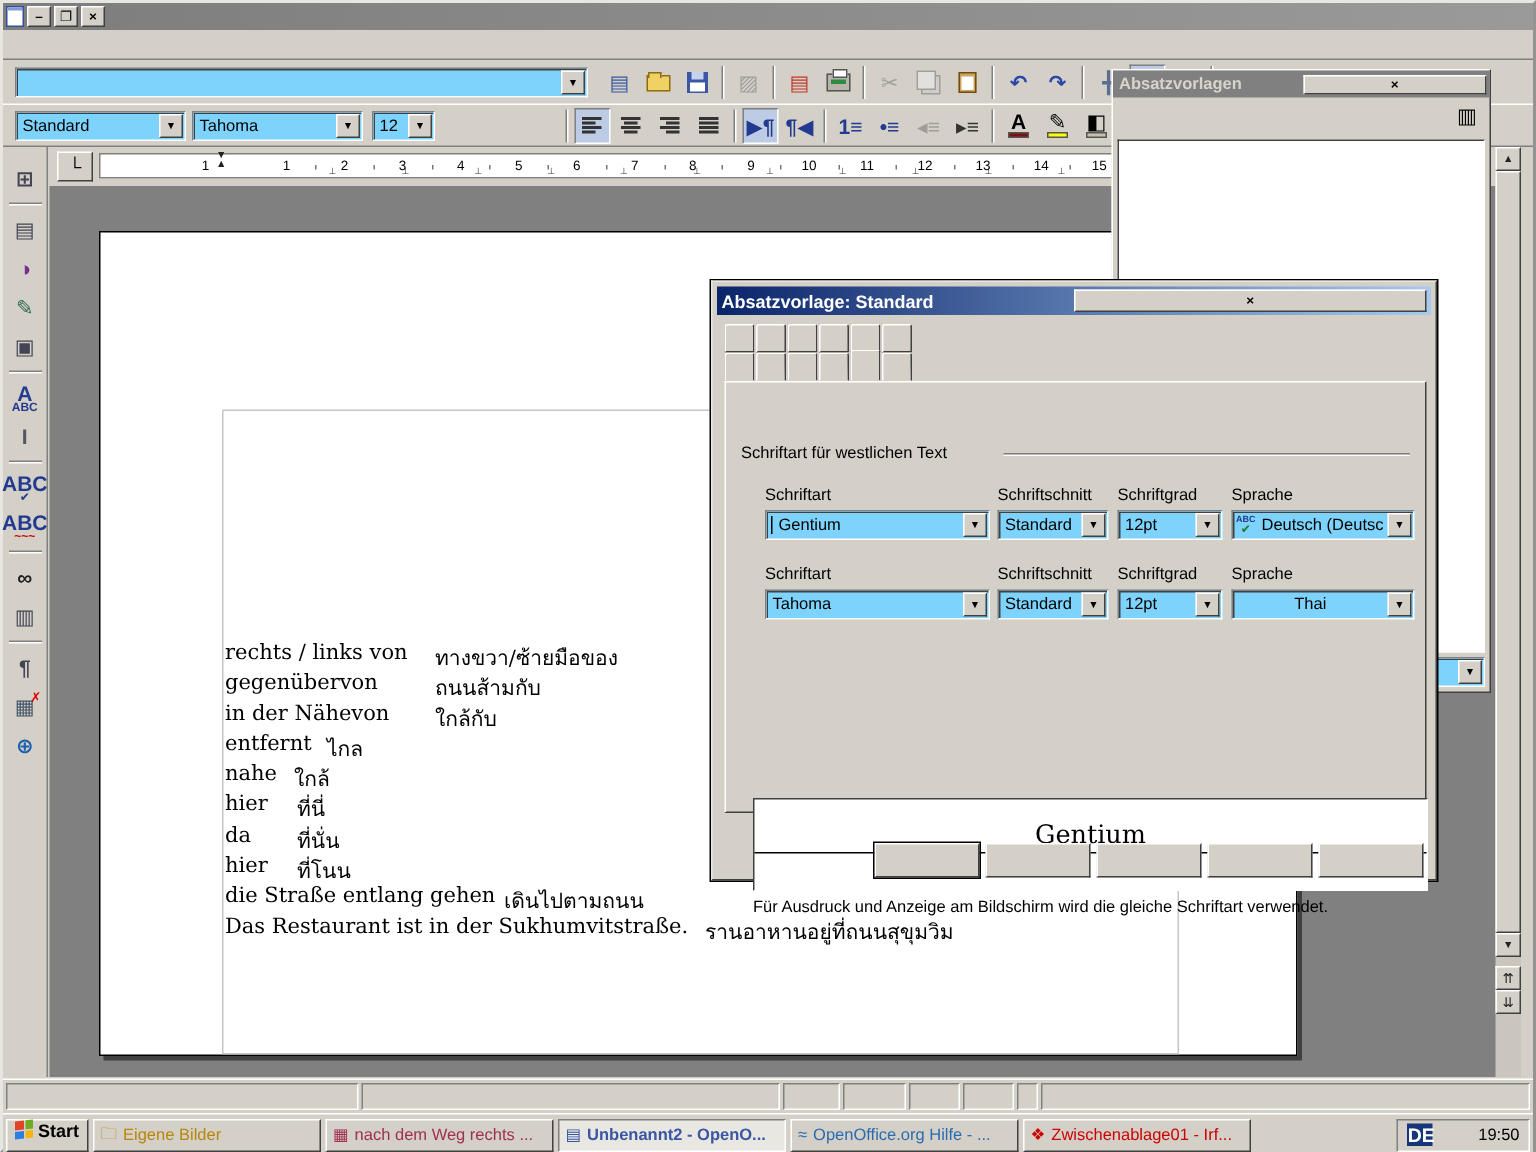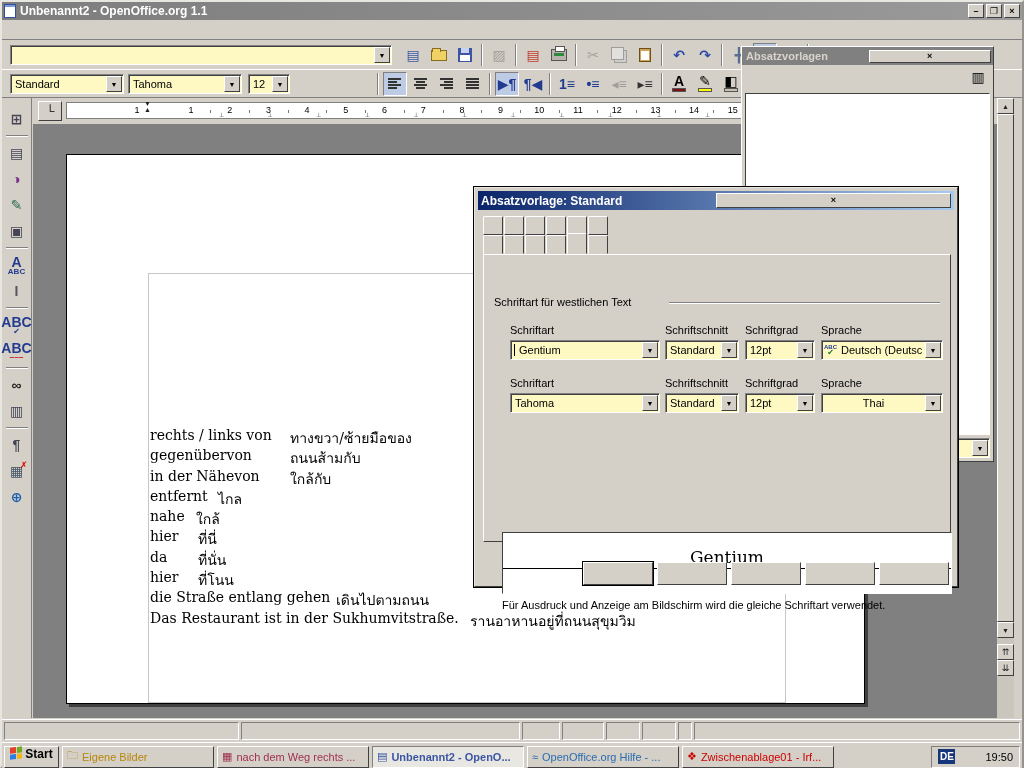--- a/index.html
+++ b/index.html
@@ -19,21 +19,21 @@
   .i-doc { display:inline-block; width:12px; height:14px; background:#fff; border:1px solid #334f9e; box-shadow:inset 0 2px 0 #7e9bd6, inset 0 -2px 0 #fff; }
 
   
   .menubar { position:absolute; left:0; top:18px; width:100%; height:20px; background:#d4d0c8; display:flex; align-items:center; padding-left:4px; border-bottom:1px solid #808080; }
   .menuitem { padding:2px 7px; white-space:nowrap; }
 
   
   .toolbar { position:absolute; left:0; width:100%; background:#d4d0c8; display:flex; align-items:center; }
   .tb1 { top:39px; height:29px; border-bottom:1px solid #fff; }
   .tb2 { top:68px; height:28px; border-bottom:1px solid #808080; }
-  .combo { position:relative; height:20px; background:#fef9c3; border:1px solid; border-color:#808080 #fff #fff #808080; box-shadow:inset 1px 1px 0 #404040; display:flex; align-items:center; }
+  .combo { position:relative; height:20px; background:#7dd3fc; border:1px solid; border-color:#808080 #fff #fff #808080; box-shadow:inset 1px 1px 0 #404040; display:flex; align-items:center; }
   .combo .cval { flex:1; padding:0 4px; white-space:nowrap; overflow:hidden; }
   .combo .cbtn { width:16px; height:16px; margin-right:1px; font-size:7px; line-height:15px; text-align:center; flex:none; }
   .tbi { position:relative; width:24px; height:24px; margin:0 1px; display:flex; flex-direction:column; align-items:center; justify-content:center; font-size:14px; line-height:12px; font-weight:bold; flex:none; }
   .tbi.pressed { border:1px solid; border-color:#808080 #fff #fff #808080; background:#bdcbe5; }
   .tbi.disabled { opacity:.55; filter:grayscale(1); }
   .tbi .glyph2 { font-size:8px; line-height:7px; }
   .tbi .bar { display:block; width:14px; height:4px; margin-top:1px; border:1px solid #555; }
   .tbi .ovl { position:absolute; right:1px; top:0; color:#d00; font-size:9px; }
   .tsep { display:inline-block; width:2px; height:22px; margin:0 3px; border-left:1px solid #808080; border-right:1px solid #fff; flex:none; }
   .fmt-b { font-family:"Liberation Serif",serif; font-weight:bold; }
@@ -128,31 +128,30 @@
   .taskbar { position:absolute; left:0; top:740px; width:100%; height:28px; background:#d4d0c8; border-top:1px solid #fff; display:flex; align-items:center; padding:0 2px; gap:3px; }
   .startbtn { width:55px; height:22px; display:flex; align-items:flex-start; justify-content:center; gap:3px; font-weight:bold; font-size:12px; flex:none; }
   .winflag { width:12px; height:12px; display:grid; grid-template-columns:1fr 1fr; grid-template-rows:1fr 1fr; gap:1px; transform:skewY(-6deg); }
   .winflag i:nth-child(1){background:#e4412a;} .winflag i:nth-child(2){background:#6faa1f;}
   .winflag i:nth-child(3){background:#2a7de1;} .winflag i:nth-child(4){background:#f7b50c;}
   .taskbtn { width:152px; height:22px; display:flex; align-items:center; gap:4px; padding:0 4px; white-space:nowrap; overflow:hidden; flex:none; }
   .taskbtn.active { border-color:#808080 #fff #fff #808080; background:#e9e7e1; font-weight:bold; }
   .taskbtn .tico { font-size:11px; flex:none; }
   .tray { margin-left:auto; height:22px; display:flex; align-items:center; gap:3px; padding:0 6px; flex:none; }
   .trayicon { font-size:11px; line-height:11px; font-weight:bold; }
-  .kbd { background:#16367c; color:#fff; width:17px; height:15px; font-size:10px; text-align:center; line-height:15px; font-weight:bold; }
+  .kbd { background:#16367c; color:#fff; width:17px; height:15px; font-size:13px; text-align:center; line-height:15px; font-weight:bold; }
   .clock { margin-left:4px; }
 </style>
 </head>
 <body>
 
 <div class="screen">
 
   <div class="titlebar">
     <span class="i-doc"></span>
-    <span class="apptitle">Unbenannt2 - OpenOffice.org 1.1</span>
     <span class="winbtn out">–</span>
     <span class="winbtn out">❐</span>
     <span class="winbtn out">×</span>
   </div>
 
   <div class="menubar">
 
   <span class="menuitem"></span>
       <span class="menuitem"></span>
       <span class="menuitem"></span>

